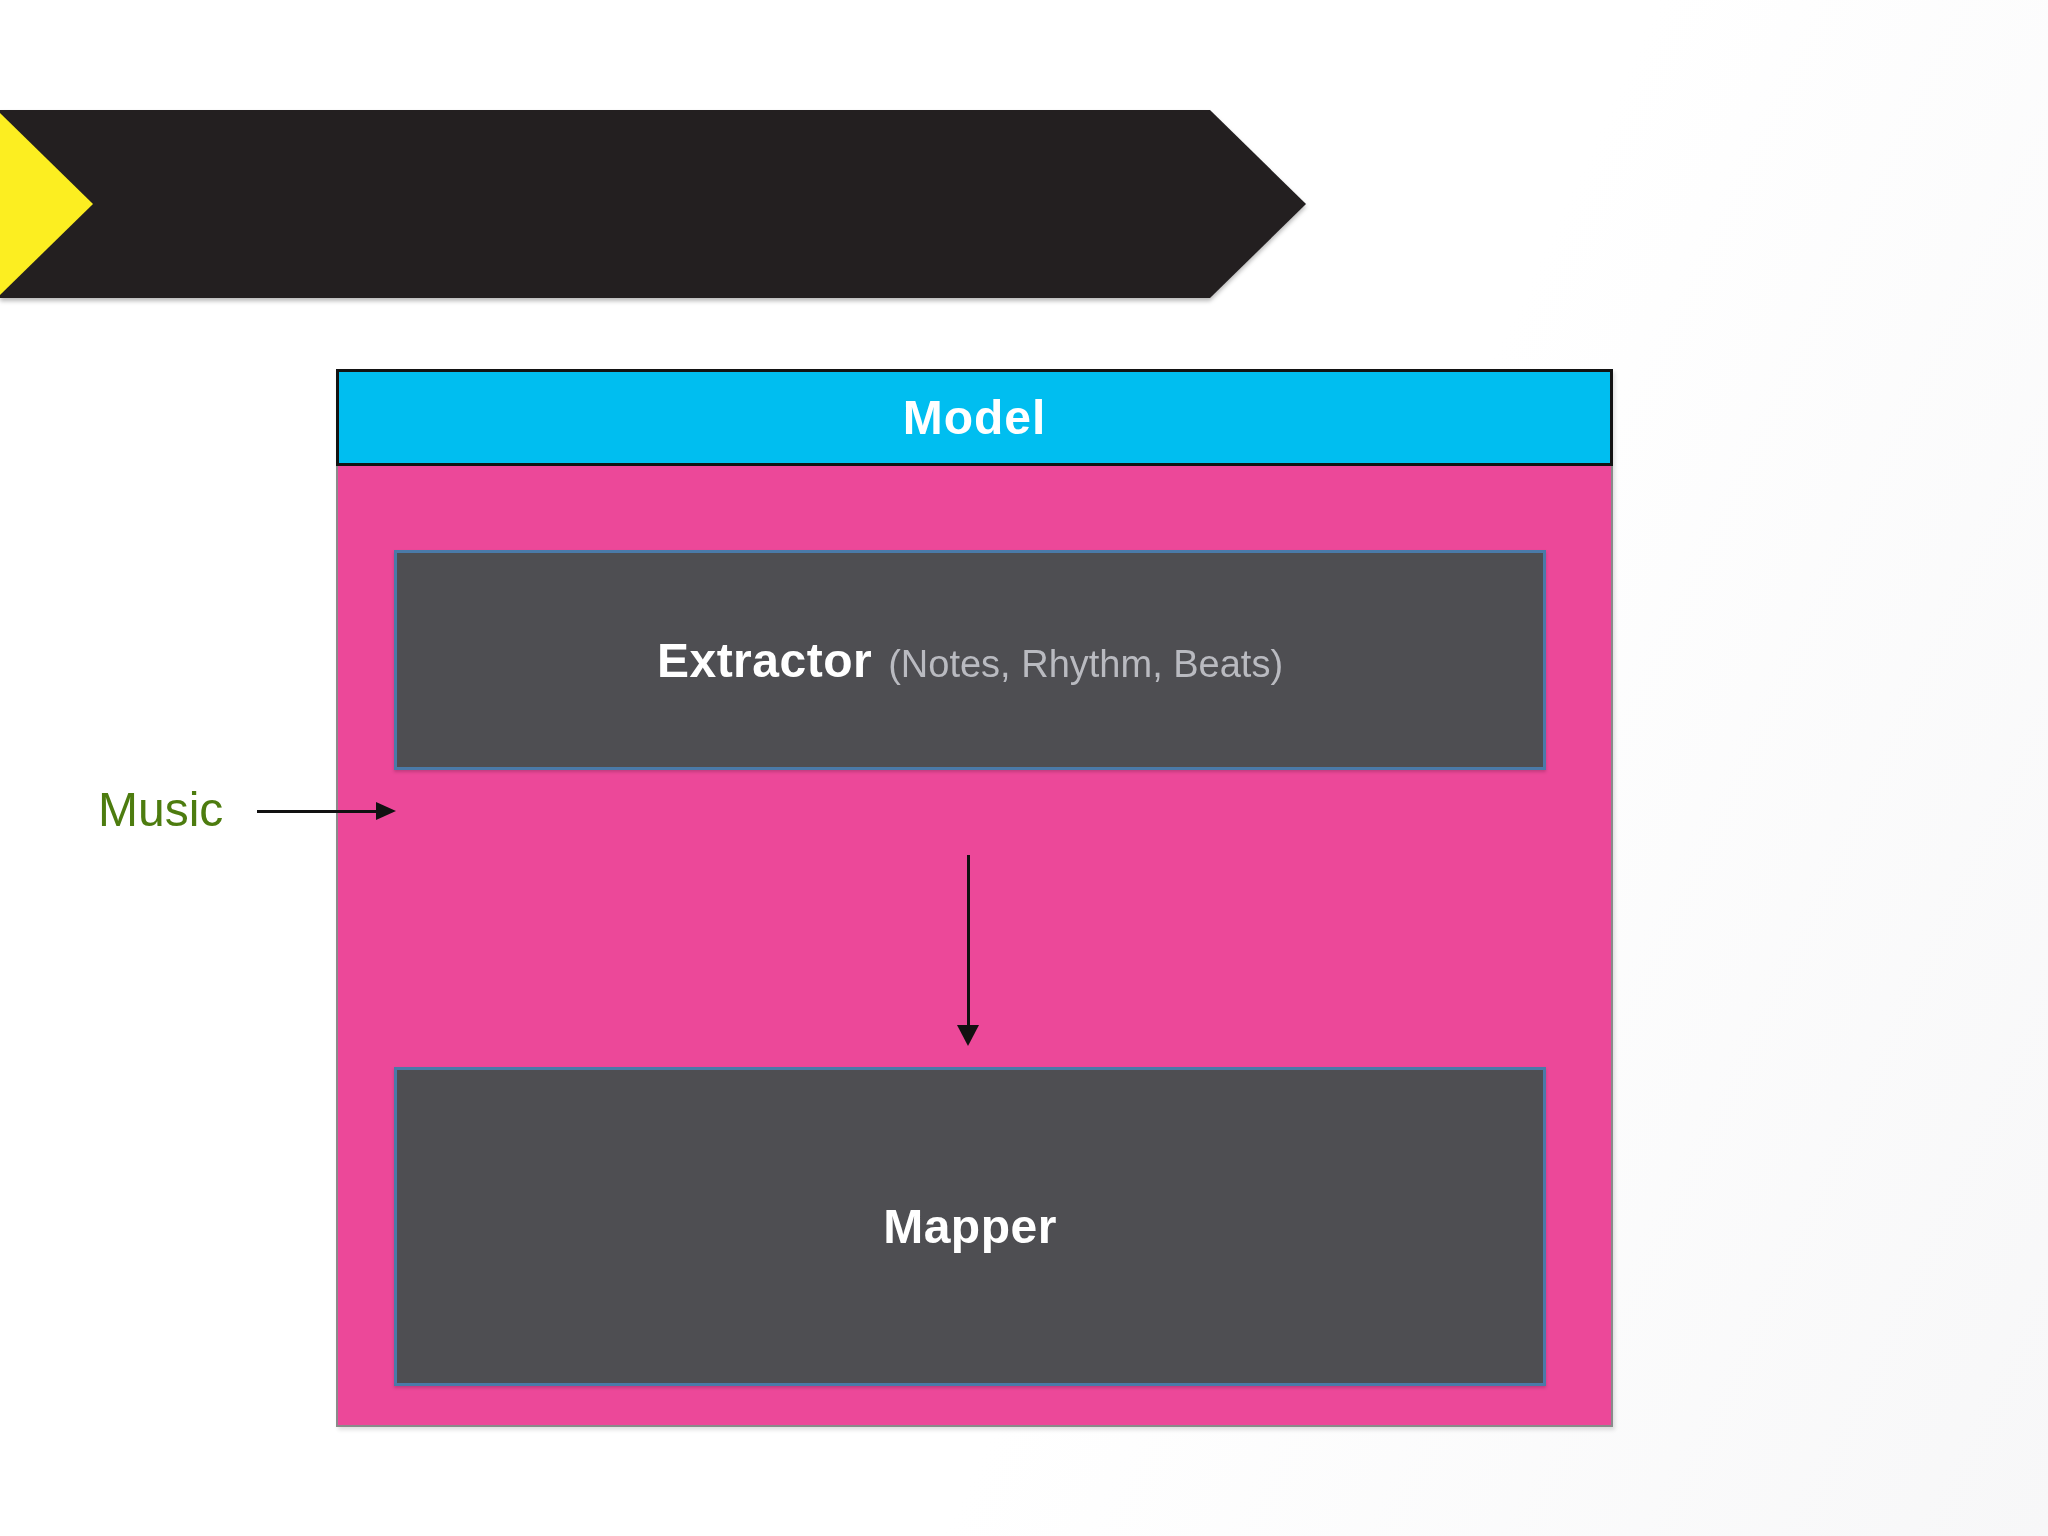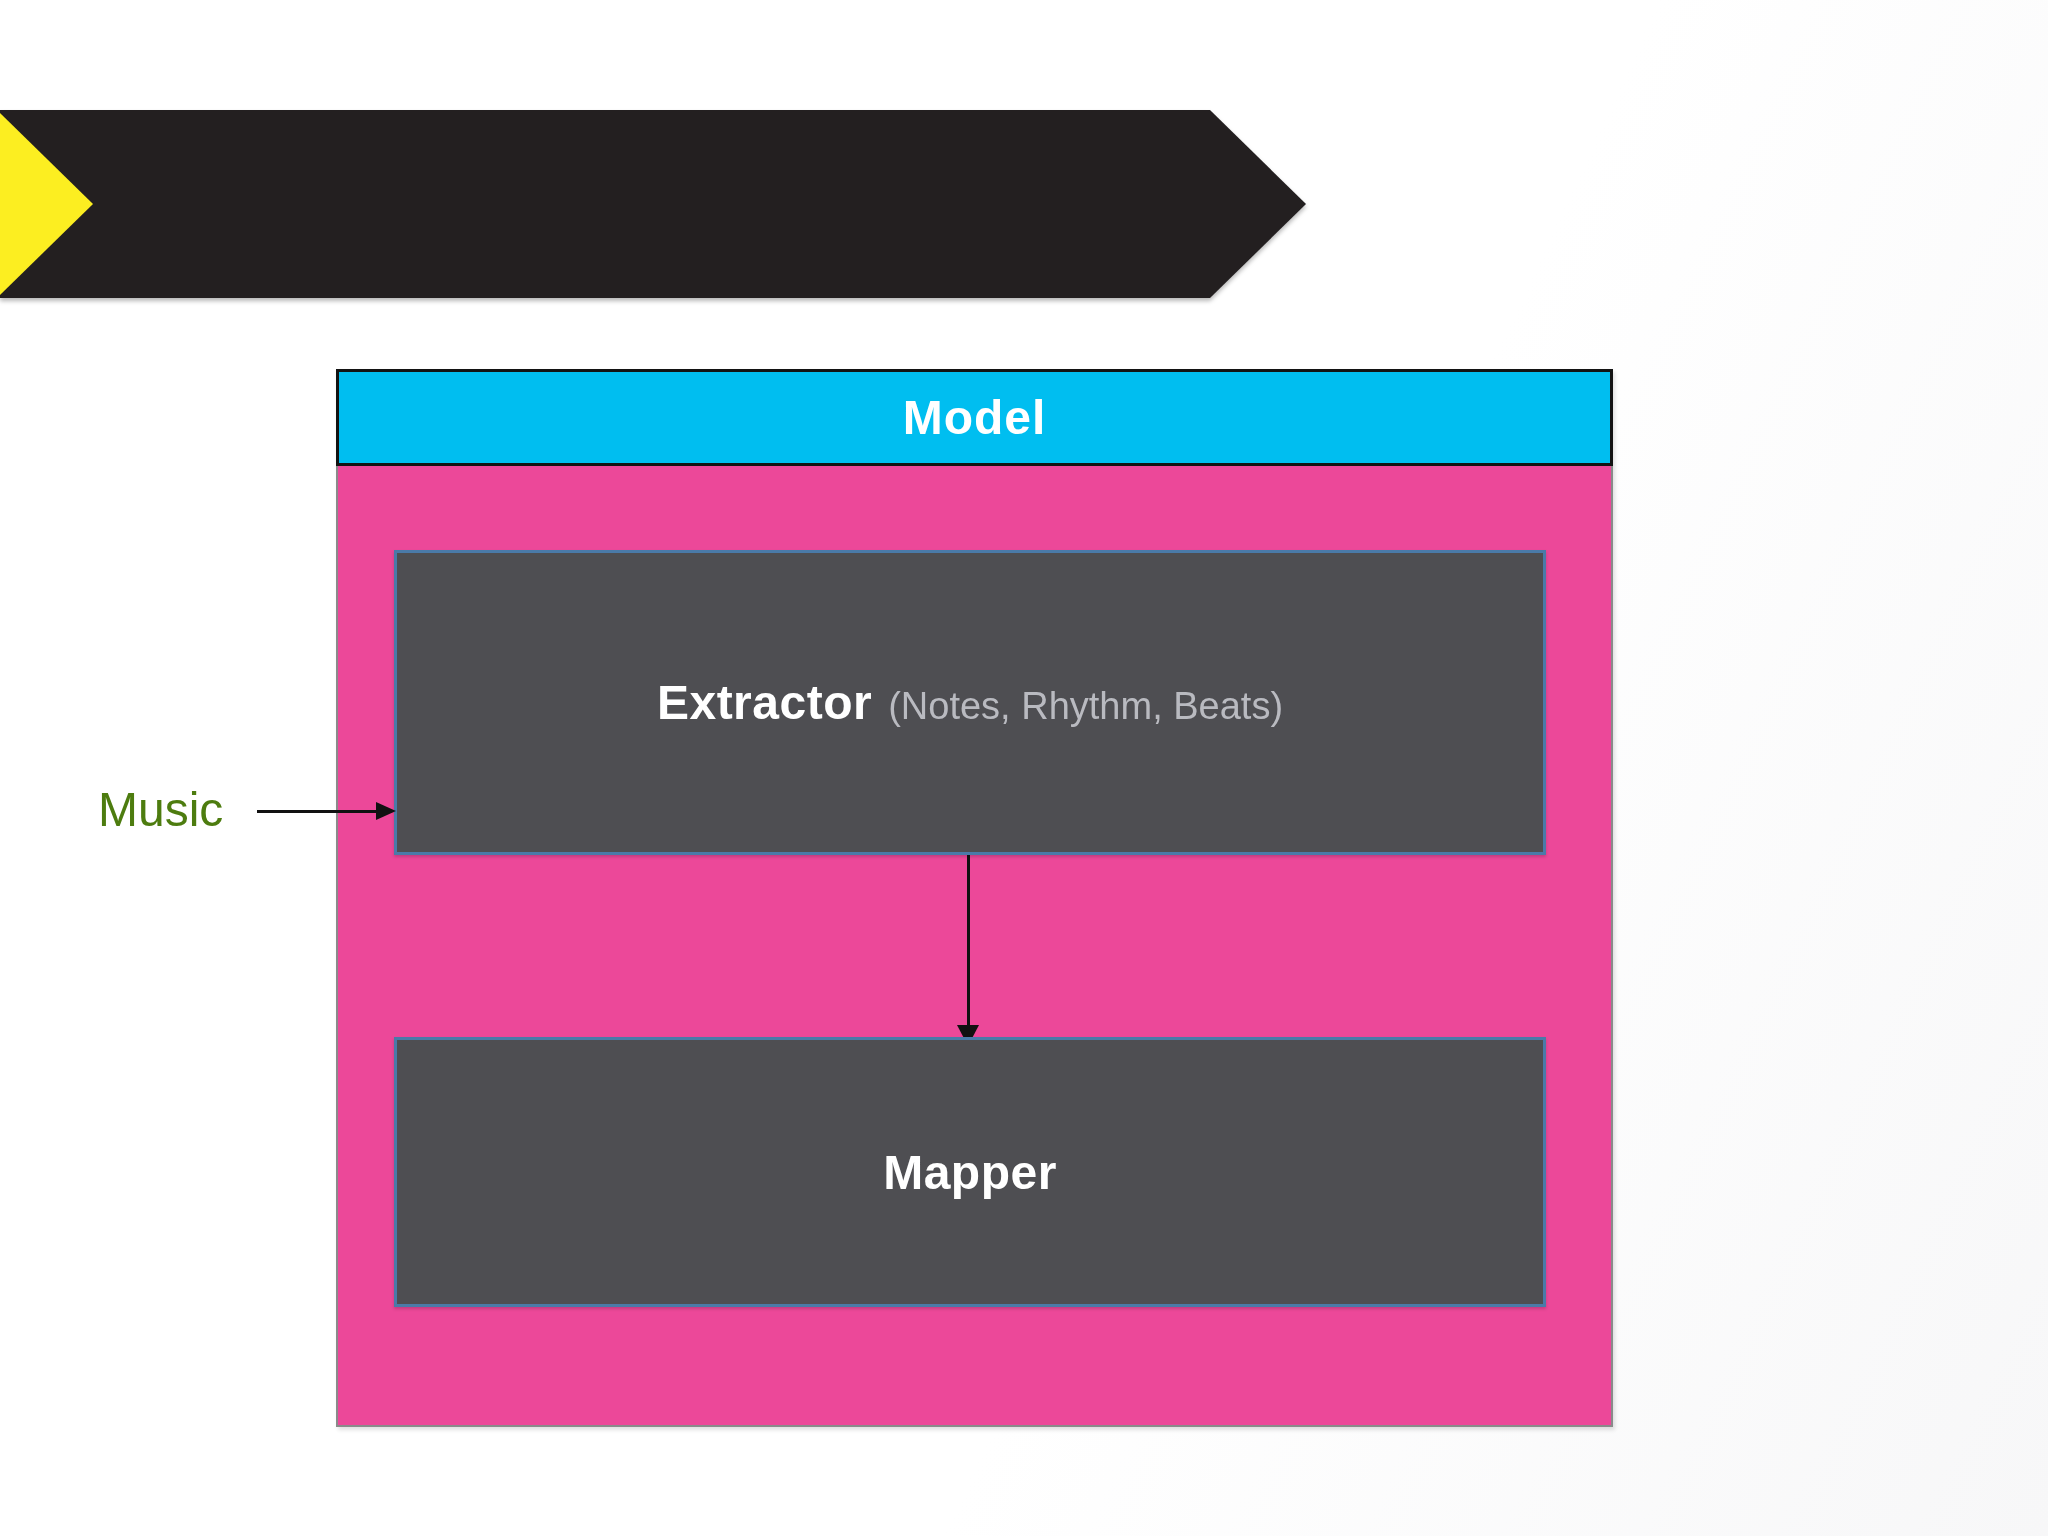--- a/index.html
+++ b/index.html
@@ -59,22 +59,22 @@
     display:flex;align-items:center;justify-content:center;
     color:#ffffff;font-size:48px;font-weight:700;letter-spacing:1px;
   }
   .inner-box{
     position:absolute;left:56px;width:1152px;
     background:var(--box-fill,#4E4E52);
     border:3px solid var(--box-border,#4A7AA8);
     display:flex;align-items:center;justify-content:center;
     box-shadow:0 2px 3px rgba(0,0,0,0.18);
   }
-  .extractor-box{top:179px;height:305px;}
-  .mapper-box{top:666px;height:270px;}
+  .extractor-box{top:179px;height:220px;}
+  .mapper-box{top:696px;height:319px;}
   .box-title{
     color:#ffffff;font-size:48px;font-weight:700;letter-spacing:0.5px;white-space:nowrap;
   }
   .box-subtitle{
     color:var(--subtitle-text,#B9BAC0);font-size:38px;font-weight:400;
     margin-left:16px;white-space:nowrap;
   }
   .extractor-box .box-row{display:flex;align-items:baseline;}
 
   

